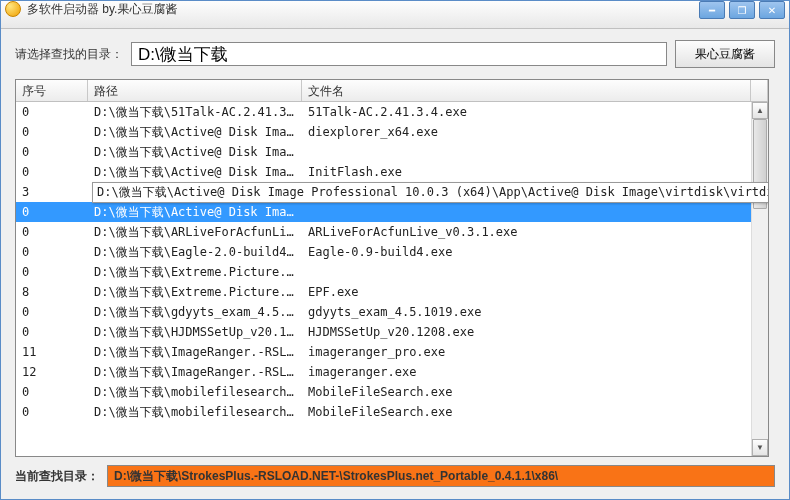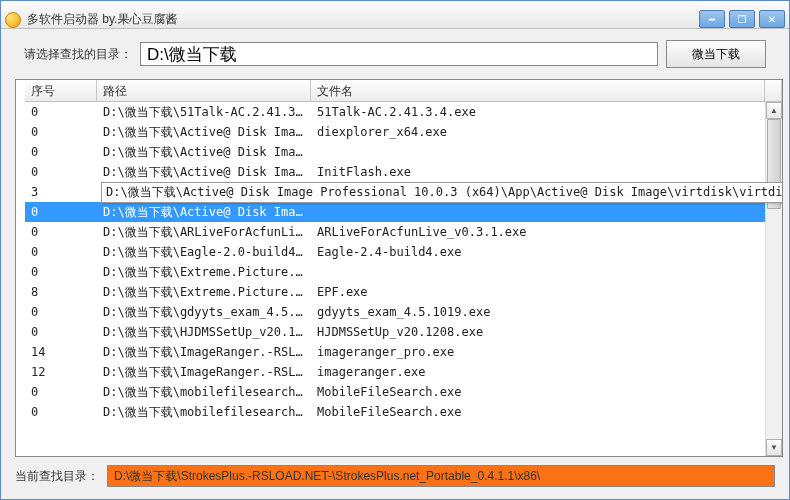--- a/index.html
+++ b/index.html
@@ -1,65 +1,65 @@
 <!DOCTYPE html>
 <html><head>
 <meta charset="utf-8">
 <style>
   * { box-sizing: border-box; margin: 0; padding: 0; }
   body { font-family: "Microsoft YaHei", SimSun, Arial, sans-serif; font-size: 12px; background: #fff; }
   .window { width: 790px; height: 500px; border: 1px solid #5a8cc7; background: #f0f0f0; display: flex; flex-direction: column; margin: 0 auto; }
-  .titlebar { height: 28px; background: linear-gradient(#fdfdfd,#e8e8e8); border-bottom: 1px solid #c0c0c0; display: flex; align-items: flex-end; padding: 0 4px; }
+  .titlebar { height: 28px; background: linear-gradient(#fdfdfd,#e8e8e8); border-bottom: 1px solid #c0c0c0; display: flex; align-items: flex-start; padding: 0 4px; }
   .title-icon { width: 16px; height: 16px; border-radius: 50%; background: radial-gradient(circle at 30% 30%, #ffe680, #f0a000); margin-right: 6px; border: 1px solid #c88400; }
   .title-text { flex: 1; font-size: 12px; color: #333; }
   .win-btns { display: flex; gap: 4px; }
   .win-btn { width: 26px; height: 18px; border: 1px solid #4a7bb5; background: linear-gradient(#9fc5ef,#6ca6e0); display: flex; align-items: center; justify-content: center; color: #fff; font-size: 10px; border-radius: 2px; cursor: pointer; }
   .win-btn.close { background: linear-gradient(#9fc5ef,#6ca6e0); }
-  .search-row { height: 50px; display: flex; align-items: center; padding: 0 23px; gap: 8px; }
+  .search-row { height: 50px; display: flex; align-items: center; padding: 0 14px; gap: 8px; }
   .search-label { font-size: 12px; color: #333; white-space: nowrap; }
   .search-input { flex: 1; height: 24px; border: 1px solid #888; background: #fff; padding: 0 6px; font-size: 17px; }
   .search-btn { width: 100px; height: 28px; border: 1px solid #888; background: linear-gradient(#fdfdfd,#e4e4e4); font-size: 12px; cursor: pointer; }
-  .table-wrap { flex: 1; margin: 0 6px 6px 14px; border: 1px solid #888; background: #fff; display: flex; flex-direction: column; overflow: hidden; padding-left: 9px; }
+  .table-wrap { flex: 1; margin: 0 20px 6px 14px; border: 1px solid #888; background: #fff; display: flex; flex-direction: column; overflow: hidden; }
   .thead { display: flex; height: 22px; background: linear-gradient(#fdfdfd,#ececec); border-bottom: 1px solid #c0c0c0; }
   .th { border-right: 1px solid #c8c8c8; padding: 3px 6px; font-size: 12px; color: #333; overflow: hidden; white-space: nowrap; }
   .col-seq { width: 72px; }
   .col-path { width: 214px; }
   .col-file { flex: 1; }
   .col-sb { width: 17px; padding:0; }
   .tbody { flex: 1; overflow: hidden; position: relative; }
   .row { display: flex; height: 20px; align-items: center; font-family: SimSun, "MS Gothic", monospace; font-size: 12px; color: #222; }
   .cell { padding: 2px 6px; overflow: hidden; white-space: nowrap; text-overflow: ellipsis; }
   .row.tooltip { position: relative; }
   .tooltip-box { position: absolute; left: 76px; top: 0; background: #fff; border: 1px solid #999; padding: 1px 4px; font-size: 12px; white-space: nowrap; z-index: 5; box-shadow: 1px 1px 2px rgba(0,0,0,0.2); }
   .row.selected { background: #3399ff; color: #fff; }
   .scrollbar-v { position: absolute; right: 0; top: 0; bottom: 0; width: 17px; background: #f0f0f0; border-left: 1px solid #ddd; }
   .sb-btn { height: 17px; background: linear-gradient(#fdfdfd,#e4e4e4); border: 1px solid #b0b0b0; display:flex; align-items:center; justify-content:center; font-size:8px; color:#555;}
   .sb-thumb { position:absolute; top:17px; left:1px; right:1px; height: 90px; background: linear-gradient(90deg,#e8e8e8,#d0d0d0); border:1px solid #aaa; border-radius:1px;}
-  .status-row { height: 26px; display:flex; align-items:center; margin: 0 14px 10px 14px; gap: 8px; }
+  .status-row { height: 26px; display:flex; align-items:center; margin: 0 14px 10px 14px; gap: 8px; font-weight: bold; }
   .status-label { font-size:12px; color:#333; white-space:nowrap; }
   .status-val { flex:1; height: 22px; border:1px solid #888; background:#f97316; padding: 2px 6px; font-size:12px; color:#333; overflow:hidden; white-space:nowrap;}
 </style>
 </head>
 <body>
 
 <div class="window">
   <div class="titlebar">
     <div class="title-icon"></div>
     <div class="title-text">多软件启动器 by.果心豆腐酱</div>
     <div class="win-btns">
       <div class="win-btn">━</div>
       <div class="win-btn">❐</div>
       <div class="win-btn close">✕</div>
     </div>
   </div>
 
   <div class="search-row">
     <span class="search-label">请选择查找的目录：</span>
     <input class="search-input" value="D:\微当下载" style="">
-    <button class="search-btn">微当下载</button>
+    <button class="search-btn">果心豆腐酱</button>
   </div>
 
   <div class="table-wrap">
     <div class="thead">
       <div class="th col-seq">序号</div>
       <div class="th col-path">路径</div>
       <div class="th col-file">文件名</div>
       <div class="th col-sb"></div>
     </div>
     <div class="tbody" id="tbody">
@@ -93,21 +93,21 @@
           <div class="cell col-path">D:\微当下载\Active@ Disk Imag...</div>
         </div>
         <div class="row">
           <div class="cell col-seq">0</div>
           <div class="cell col-path">D:\微当下载\ARLiveForAcfunLiv...</div>
           <div class="cell col-file">ARLiveForAcfunLive_v0.3.1.exe</div>
         </div>
         <div class="row">
           <div class="cell col-seq">0</div>
           <div class="cell col-path">D:\微当下载\Eagle-2.0-build4.exe</div>
-          <div class="cell col-file">Eagle-2.4-build4.exe</div>
+          <div class="cell col-file">Eagle-0.9-build4.exe</div>
         </div>
         <div class="row">
           <div class="cell col-seq">0</div>
           <div class="cell col-path">D:\微当下载\Extreme.Picture.F...</div>
         </div>
         <div class="row">
           <div class="cell col-seq">8</div>
           <div class="cell col-path">D:\微当下载\Extreme.Picture.F...</div>
           <div class="cell col-file">EPF.exe</div>
         </div>
@@ -115,21 +115,21 @@
           <div class="cell col-seq">0</div>
           <div class="cell col-path">D:\微当下载\gdyyts_exam_4.5.1...</div>
           <div class="cell col-file">gdyyts_exam_4.5.1019.exe</div>
         </div>
         <div class="row">
           <div class="cell col-seq">0</div>
           <div class="cell col-path">D:\微当下载\HJDMSSetUp_v20.12...</div>
           <div class="cell col-file">HJDMSSetUp_v20.1208.exe</div>
         </div>
         <div class="row">
-          <div class="cell col-seq">14</div>
+          <div class="cell col-seq">11</div>
           <div class="cell col-path">D:\微当下载\ImageRanger.-RSLO...</div>
           <div class="cell col-file">imageranger_pro.exe</div>
         </div>
         <div class="row">
           <div class="cell col-seq">12</div>
           <div class="cell col-path">D:\微当下载\ImageRanger.-RSLO...</div>
           <div class="cell col-file">imageranger.exe</div>
         </div>
         <div class="row">
           <div class="cell col-seq">0</div>

